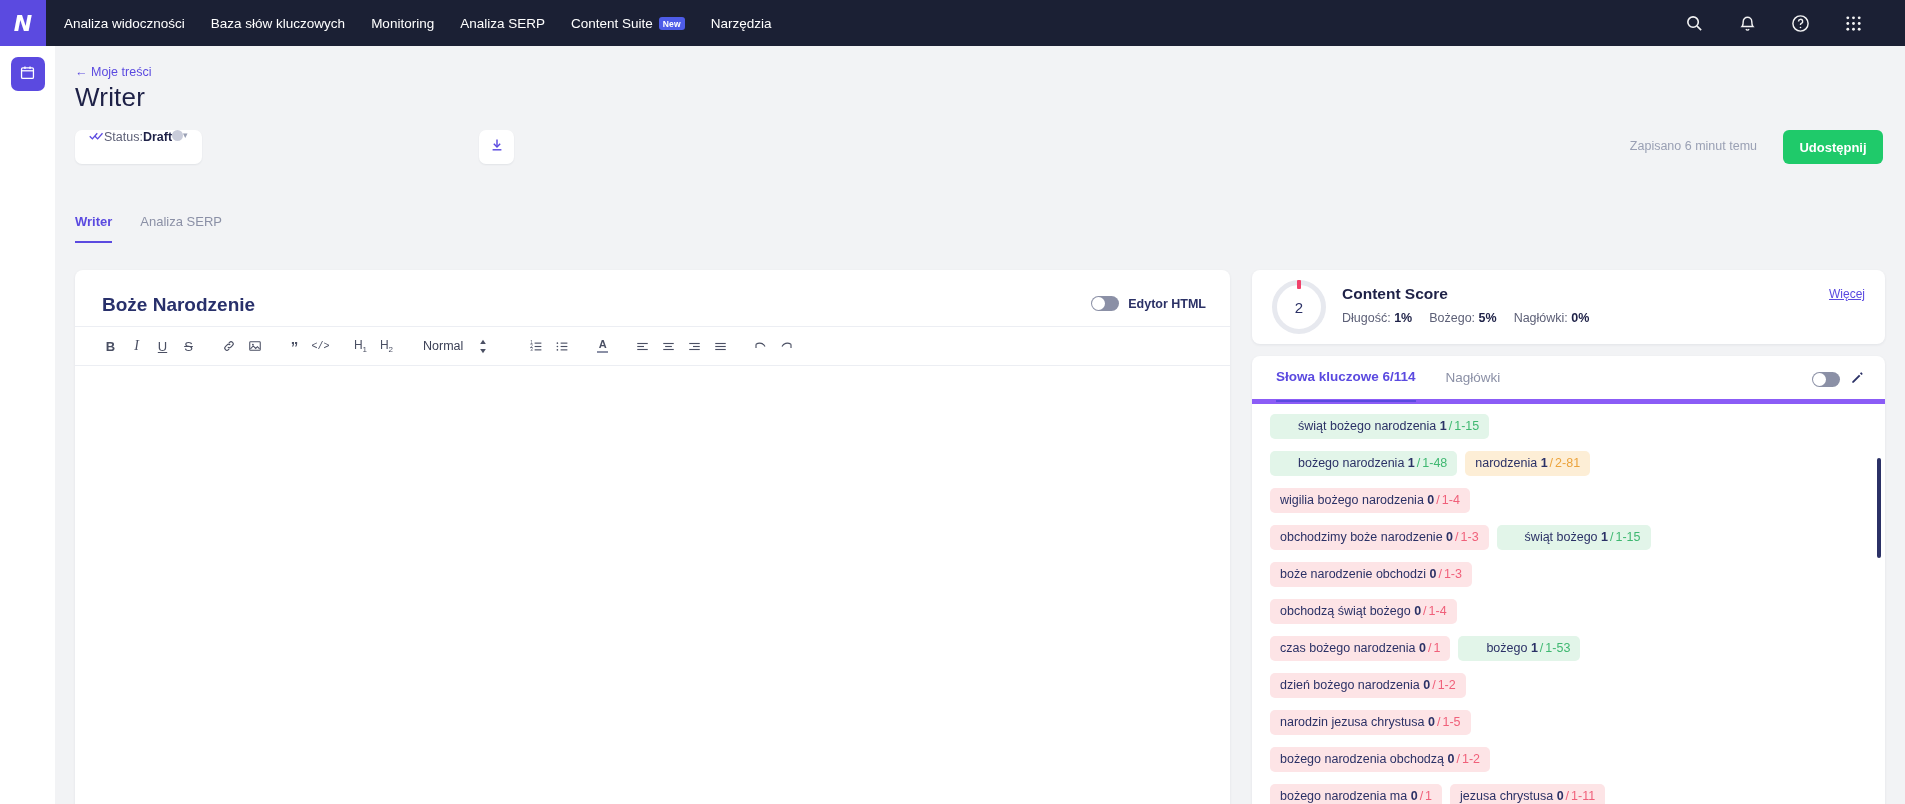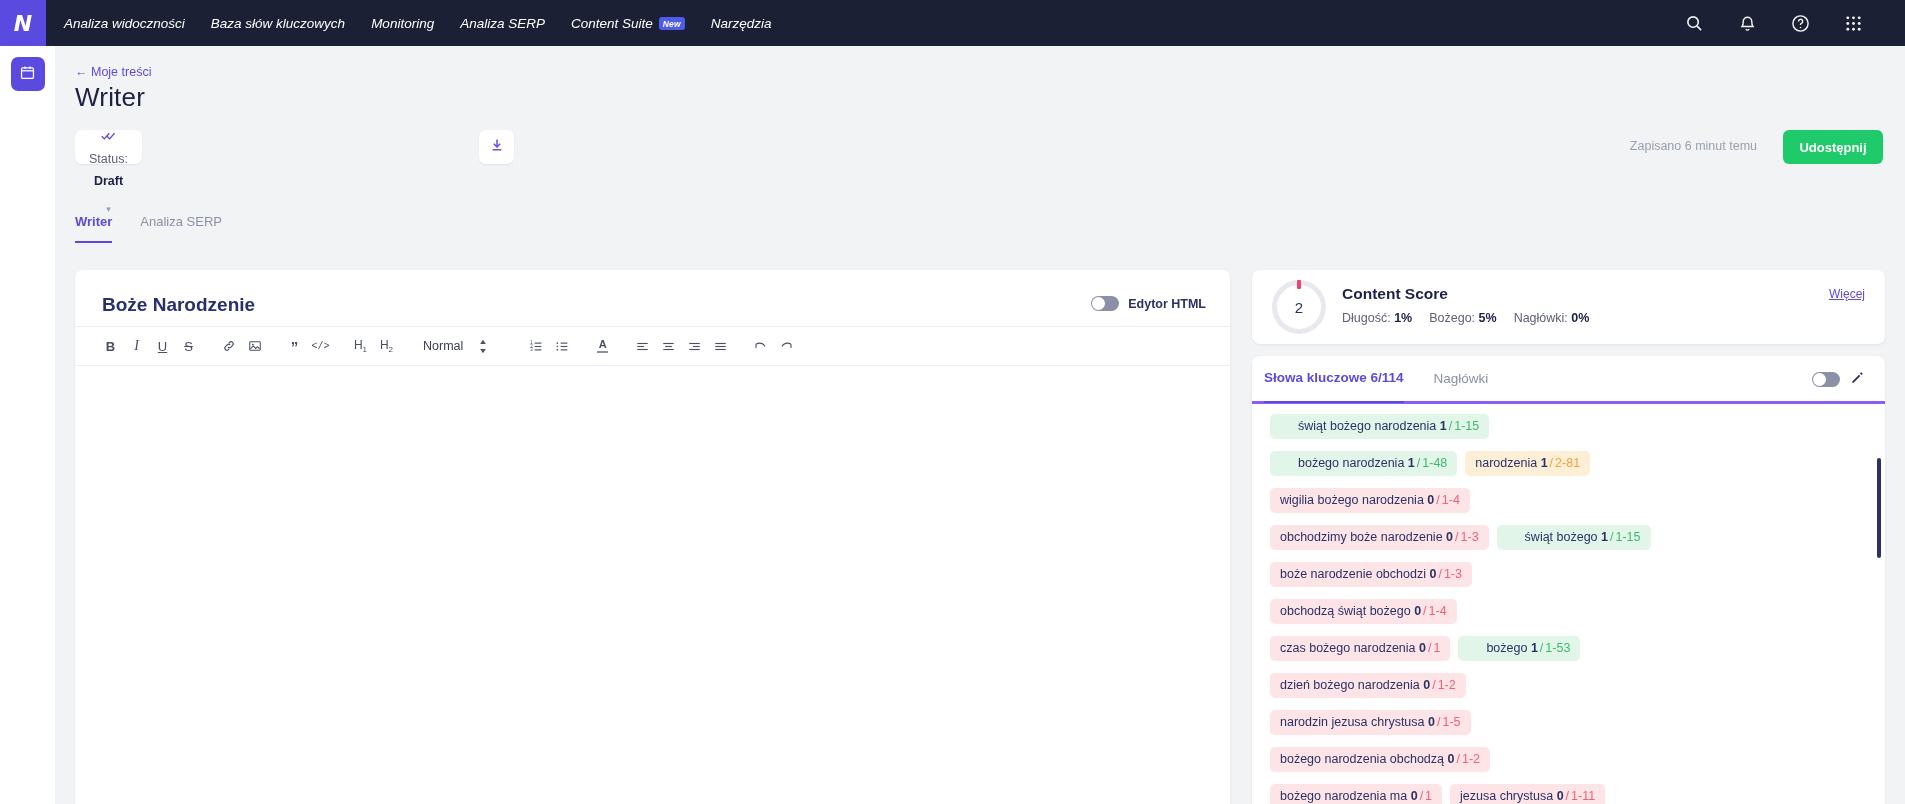--- a/index.html
+++ b/index.html
@@ -13,21 +13,21 @@
   .topnav {
     position: absolute; top: 0; left: 0; width: 1905px; height: 46px;
     background: #1b2034; display: flex; align-items: center;
   }
   .logo-box {
     width: 46px; height: 46px; background: #5b4ae0;
     display: flex; align-items: center; justify-content: center;
     color: #fff; font-size: 22px; font-style: italic; font-weight: 700;
     font-family: "DejaVu Sans", sans-serif;
   }
-  .nav-items { display: flex; align-items: center; gap: 26px; margin-left: 18px; font-style: italic; }
+  .nav-items { display: flex; align-items: center; gap: 26px; margin-left: 18px; }
   .nav-link {
     color: #ffffff; font-size: 13.5px; white-space: nowrap; cursor: pointer;
     display: flex; align-items: center; gap: 6px;
   }
   .badge-new {
     background: #4e5ce8; color: #fff; font-size: 8.5px; font-weight: 700;
     border-radius: 3px; padding: 2px 4px 1px; letter-spacing: .2px;
   }
   .nav-right {
     margin-left: auto; display: flex; align-items: center; gap: 34px;
@@ -51,24 +51,23 @@
     position: absolute; left: 20px; top: 19px; font-size: 12.5px;
     color: #5b4ae0; cursor: pointer; display: flex; align-items: center; gap: 3px;
   }
   .page-title {
     position: absolute; left: 20px; top: 36px;
     font-size: 26px; color: #1e2147; font-weight: 400; letter-spacing: .2px;
   }
   
   .pill {
     position: absolute; height: 34px; background: #fff; border-radius: 7px;
-    display: flex; align-items: center; gap: 8px; padding: 0 14px;
+    display: flex; padding: 0 14px;
     font-size: 12.5px; color: #5d6077; cursor: pointer;
     box-shadow: 0 1px 2px rgba(20,25,60,.07);
-    flex-direction: column;
   }
   .pill b { color: #1e2147; font-weight: 700; }
   #status-pill { left: 20px; top: 84px; }
   #keyword-pill { left: 153px; top: 84px; }
   .dot-gray { width: 11px; height: 11px; border-radius: 50%; background: #c9ccda; display:inline-block;}
   .caret { font-size: 9px; color: #9aa0b4; }
   .dl-btn {
     position: absolute; left: 424px; top: 84px; width: 35px; height: 34px;
     background: #fff; border-radius: 7px; display: flex; align-items: center;
     justify-content: center; cursor: pointer; box-shadow: 0 1px 2px rgba(20,25,60,.07);
@@ -155,22 +154,22 @@
     position: absolute; left: 90px; top: 41px; font-size: 12.5px; color: #5d6077;
     display: flex; gap: 17px;
   }
   .score-metrics b { color: #1e2147; }
   .kw-card {
     position: absolute; left: 1197px; top: 310px; width: 633px; height: 475px;
     background: #fff; border-radius: 8px; box-shadow: 0 1px 3px rgba(20,25,60,.07);
     overflow: hidden;
   }
   .kw-tabs {
-    position: relative; height: 48px; border-bottom: 3px solid #8b5cf6;
-    display: flex; align-items: center; padding-left: 12px; gap: 30px;
+    position: relative; height: 48px; border-bottom: 5px solid #8b5cf6;
+    display: flex; align-items: center; padding-left: 24px; gap: 30px;
   }
   .kw-tab {
     font-size: 13.5px; color: #8b90a6; cursor: pointer; height: 48px;
     display: flex; align-items: center;
   }
   .kw-tab.active { color: #5b4ae0; font-weight: 700; border-bottom: 2px solid #5b4ae0; }
   .kw-tools {
     position: absolute; right: 20px; top: 14px; display: flex;
     align-items: center; gap: 10px;
   }

